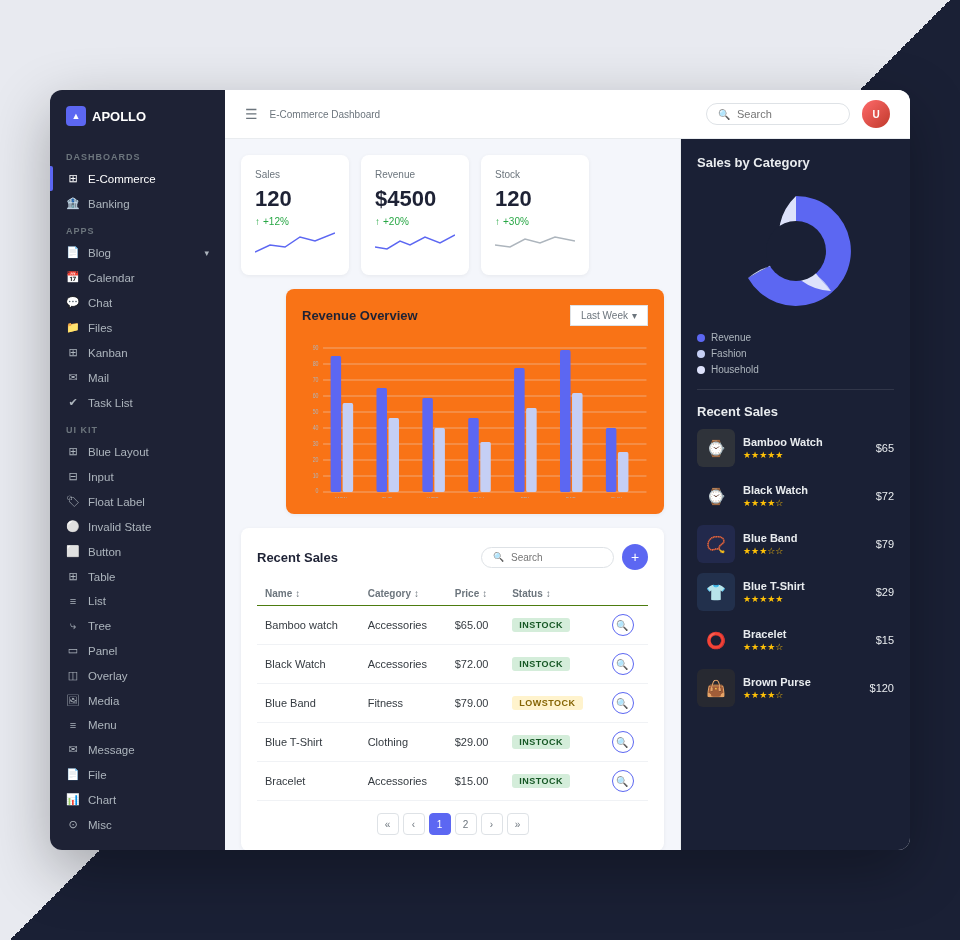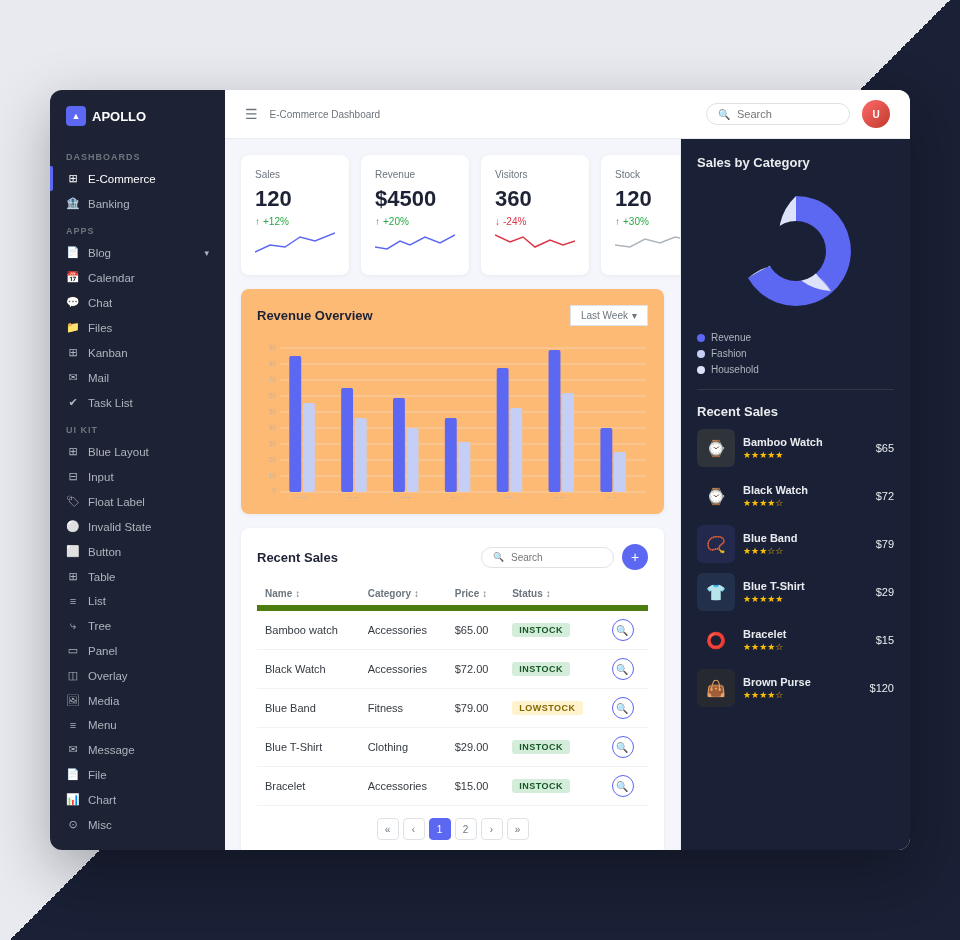--- a/index.html
+++ b/index.html
@@ -111,22 +111,23 @@
     .stat-card-value { font-size: 22px; font-weight: 700; color: #1e2235; margin-bottom: 4px; }
     .stat-card-change {
       font-size: 10px; display: flex; align-items: center; gap: 3px;
     }
     .change-up { color: #28a745; }
     .change-down { color: #dc3545; }
     
     .sparkline { width: 80px; height: 30px; }
     
     .revenue-card {
-      background: #fdba74; border-radius: 8px; padding: 16px;
+      background: #f97316; border-radius: 8px; padding: 16px;
       box-shadow: 0 1px 4px rgba(0,0,0,0.06);
+      margin-left: 45px;
     }
     .card-header {
       display: flex; align-items: center; justify-content: space-between; margin-bottom: 12px;
     }
     .card-title { font-size: 13px; font-weight: 600; color: #1e2235; }
     .dropdown-btn {
       display: flex; align-items: center; gap: 4px;
       border: 1px solid #dee2e6; border-radius: 0;
       padding: 4px 10px; font-size: 10px; color: #6c757d;
       cursor: pointer; background: white;
@@ -155,21 +156,21 @@
     .add-btn {
       width: 26px; height: 26px; border-radius: 50%;
       background: #5c67f2; color: white; border: none;
       cursor: pointer; font-size: 14px;
       display: flex; align-items: center; justify-content: center;
     }
     .sales-table { width: 100%; border-collapse: collapse; font-size: 11px; }
     .sales-table th {
       text-align: left; padding: 6px 8px;
       color: #6c757d; font-weight: 600; font-size: 10px;
-      border-bottom: 6px solid #4d7c0f;
+      border-bottom: 1px solid #4d7c0f;
     }
     .sales-table td { padding: 8px 8px; color: #343a40; border-bottom: 1px solid #f0f2f5; }
     .th-sort { display: flex; align-items: center; gap: 3px; cursor: pointer; }
     .status-badge {
       display: inline-block; padding: 2px 7px; border-radius: 3px;
       font-size: 9px; font-weight: 700; letter-spacing: 0.5px;
     }
     .instock { background: #d4edda; color: #155724; }
     .lowstock { background: #fff3cd; color: #856404; }
     .search-icon-btn {
@@ -367,31 +368,20 @@
           </div>
           <div class="stat-card">
             <div class="stat-card-title">Revenue</div>
             <div class="stat-card-value">$4500</div>
             <div class="stat-card-change change-up">
               <span>↑</span>
               <span>+20%</span>
             </div>
             <svg class="sparkline" viewBox="0 0 80 30">
               <polyline points="0,20 12,22 25,14 35,18 50,10 65,16 80,8" fill="none" stroke="#5c67f2" stroke-width="1.5"></polyline>
-            </svg>
-          </div>
-          <div class="stat-card">
-            <div class="stat-card-title">Visitors</div>
-            <div class="stat-card-value">360</div>
-            <div class="stat-card-change change-down">
-              <span>↓</span>
-              <span>-24%</span>
-            </div>
-            <svg class="sparkline" viewBox="0 0 80 30">
-              <polyline points="0,8 15,15 28,10 40,20 55,13 68,18 80,14" fill="none" stroke="#dc3545" stroke-width="1.5"></polyline>
             </svg>
           </div>
           <div class="stat-card">
             <div class="stat-card-title">Stock</div>
             <div class="stat-card-value">120</div>
             <div class="stat-card-change change-up">
               <span>↑</span>
               <span>+30%</span>
             </div>
             <svg class="sparkline" viewBox="0 0 80 30">

